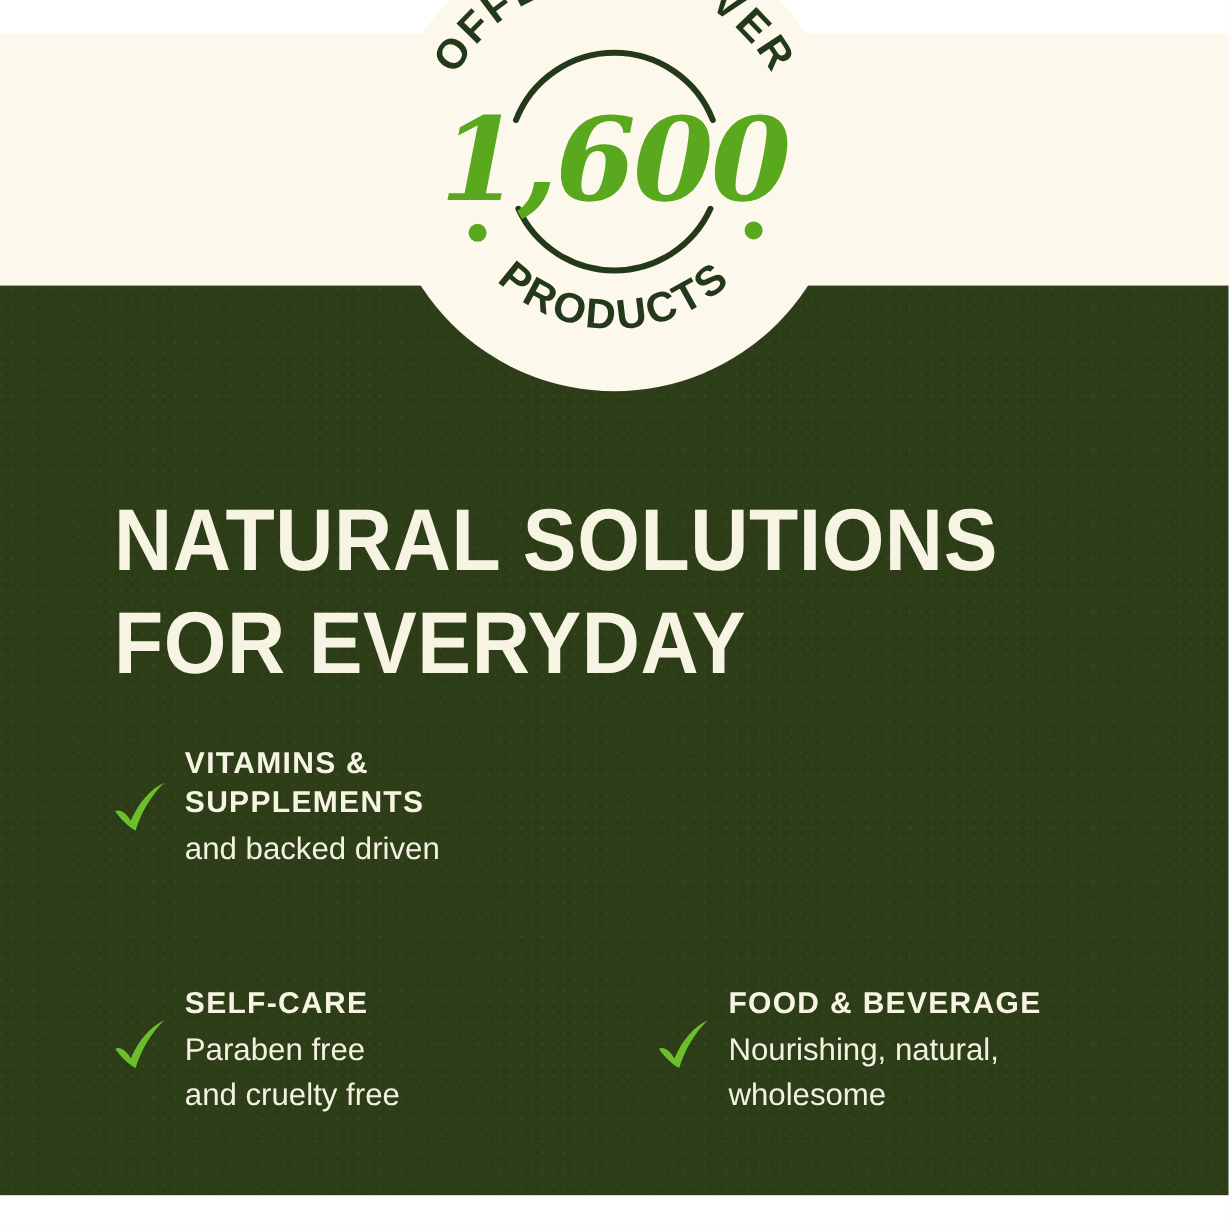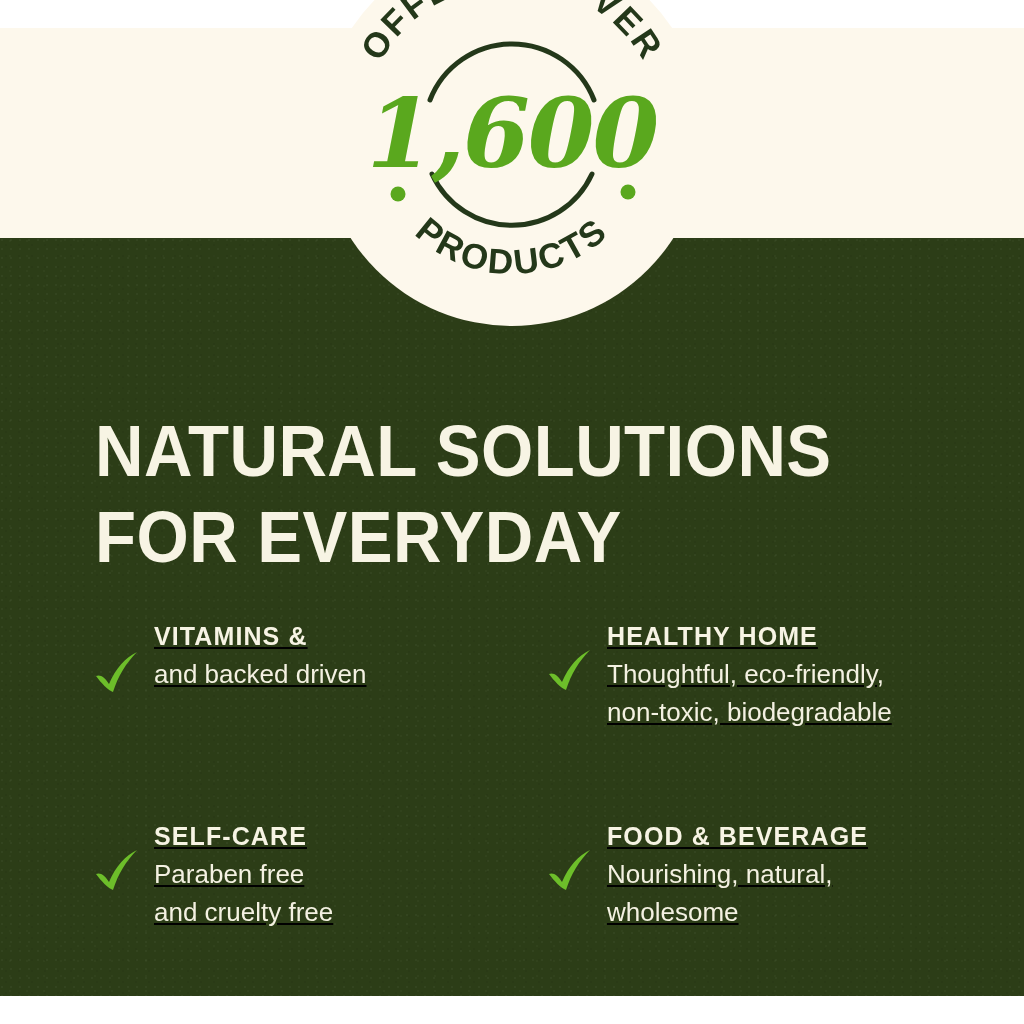--- a/index.html
+++ b/index.html
@@ -116,21 +116,21 @@
 
   .check-icon {
     flex: 0 0 auto;
     width: 48px;
     height: 48px;
     margin-right: 14px;
   }
   .check-pos-a { margin-top: 30px; }
   .check-pos-b { margin-top: 28px; }
 
-  .feat-body { flex: 1 1 auto; padding-top: 0; text-decoration: underline; }
+  .feat-body { flex: 1 1 auto; padding-top: 0; }
   .feat-title {
     color: #F7F4E4;
     font-family: "Liberation Sans", sans-serif;
     font-weight: bold;
     font-size: 25px;
     letter-spacing: 1.1px;
     line-height: 33px;
     margin: 0 0 2px 0;
   }
   .feat-desc {
@@ -181,39 +181,28 @@
 
   <div id="features">
 
     <div class="feature feat-col-left feat-row-top">
       <svg class="check-icon check-pos-a" viewBox="0 0 48 48">
         <path d="M4 26 C8 24 13 27 17 34 C24 18 33 8 45 2 C34 13 26 26 21 42 C16 40 9 33 4 26 Z" fill="#6DBE2A"></path>
       </svg>
       <div class="feat-body">
         <div class="feat-title">
           <span>VITAMINS &amp;</span><br>
+          <span>SUPPLEMENTS</span>
         </div>
         <p class="feat-desc">
           <span>and backed driven</span>
         </p>
       </div>
     </div>
 
-    <div class="feature feat-col-right feat-row-top">
-      <svg class="check-icon check-pos-b" viewBox="0 0 48 48">
-        <path d="M4 26 C8 24 13 27 17 34 C24 18 33 8 45 2 C34 13 26 26 21 42 C16 40 9 33 4 26 Z" fill="#6DBE2A"></path>
-      </svg>
-      <div class="feat-body">
-        <div class="feat-title">HEALTHY HOME</div>
-        <p class="feat-desc">
-          <span>Thoughtful, eco-friendly,</span>
-          <span>non-toxic, biodegradable</span>
-        </p>
-      </div>
-    </div>
 
     <div class="feature feat-col-left feat-row-bottom">
       <svg class="check-icon check-pos-b" viewBox="0 0 48 48">
         <path d="M4 26 C8 24 13 27 17 34 C24 18 33 8 45 2 C34 13 26 26 21 42 C16 40 9 33 4 26 Z" fill="#6DBE2A"></path>
       </svg>
       <div class="feat-body">
         <div class="feat-title">SELF-CARE</div>
         <p class="feat-desc">
           <span>Paraben free</span>
           <span>and cruelty free</span>

